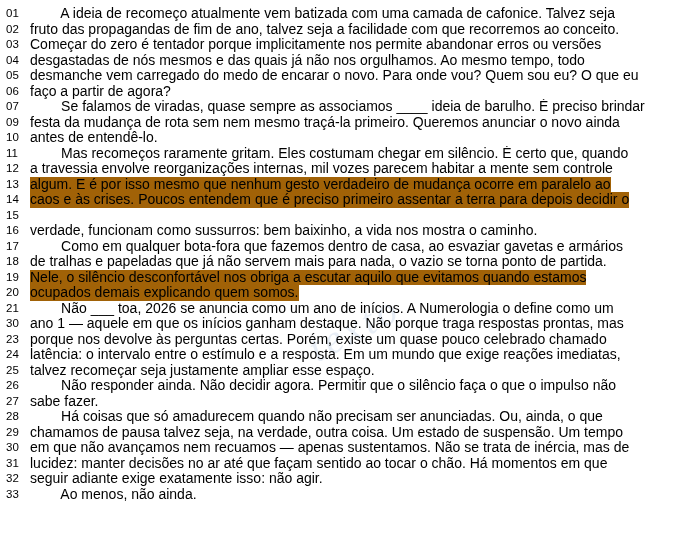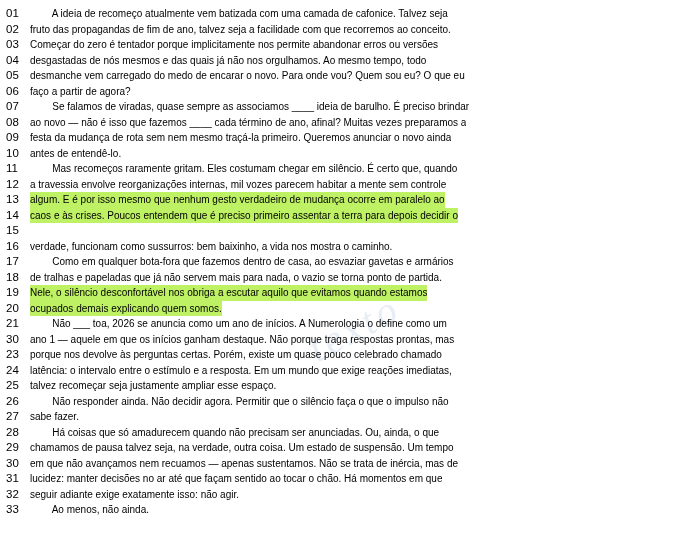--- a/index.html
+++ b/index.html
@@ -53,27 +53,27 @@
     min-width: 30px;
     text-align: left;
     padding-left: 6px;
     box-sizing: border-box;
     font-family: "Liberation Sans", sans-serif;
     font-size: 11.5px;
     color: #000;
   }
   .ltext {
     font-family: "Liberation Sans", sans-serif;
-    font-size: 10px;
+    font-size: 14px;
     color: #000;
     white-space: pre;
     overflow: hidden;
   }
   .hl {
-    background: #bef264;
+    background: #a16207;
     box-shadow: 0 0 0 0 #fff2a8;
   }
 </style>
 </head>
 <body>
 
 <div id="page">
 
   <div class="watermark">texto</div>
 
@@ -101,24 +101,20 @@
     </div>
     <div class="line">
       <span class="lnum">06</span>
       <span class="ltext">faço a partir de agora?</span>
     </div>
     <div class="line">
       <span class="lnum">07</span>
       <span class="ltext">        Se falamos de viradas, quase sempre as associamos ____ ideia de barulho. É preciso brindar</span>
     </div>
     <div class="line">
-      <span class="lnum">08</span>
-      <span class="ltext">ao novo — não é isso que fazemos ____ cada término de ano, afinal? Muitas vezes preparamos a</span>
-    </div>
-    <div class="line">
       <span class="lnum">09</span>
       <span class="ltext">festa da mudança de rota sem nem mesmo traçá-la primeiro. Queremos anunciar o novo ainda</span>
     </div>
     <div class="line">
       <span class="lnum">10</span>
       <span class="ltext">antes de entendê-lo.</span>
     </div>
     <div class="line">
       <span class="lnum">11</span>
       <span class="ltext">        Mas recomeços raramente gritam. Eles costumam chegar em silêncio. É certo que, quando</span>

